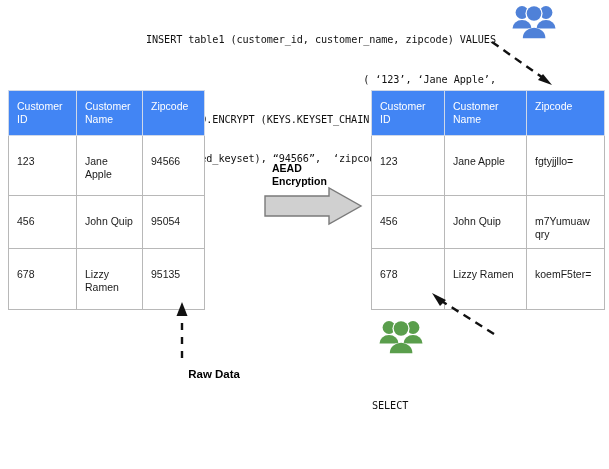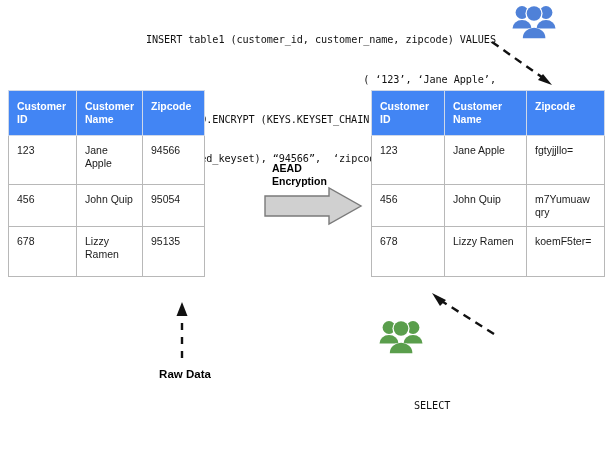--- a/index.html
+++ b/index.html
@@ -35,46 +35,46 @@
   #insert-statement .ln-2 { margin-left: 4px; }
   #insert-statement .ln-3 { margin-left: 4px; }
   #insert-statement .ln-4 { margin-left: -10px; }
   .sql-lit {
     font-weight: normal;
   }
   #select-statement {
     left: 372px;
     top: 373px;
   }
-  #select-statement .ln { display: block; margin-left: 42px; }
+  #select-statement .ln { display: block; }
 
   
   .data-table {
     position: absolute;
     border-collapse: collapse;
     table-layout: fixed;
     background: #ffffff;
   }
   .data-table th {
     background: #4285f4;
     color: #ffffff;
     font-size: 10.5px;
-    font-weight: bold;
+    font-weight: normal;
     text-align: left;
     vertical-align: top;
     padding: 9px 8px 10px 8px;
     border: 1px solid #cfd8e8;
     line-height: 12.5px;
   }
   .data-table td {
     font-size: 10.5px;
     color: #1a1a1a;
     text-align: left;
     vertical-align: top;
-    padding: 8px 8px 8px 8px;
+    padding: 19px 8px 8px 8px;
     border: 1px solid #b8b8b8;
     line-height: 12.5px;
     background: #ffffff;
   }
   .data-table tr.r1 td { height: 32px; }
   .data-table tr.r2 td { height: 25px; margin-top: 28px; }
   .data-table tr.r3 td { height: 33px; }
 
   #table-left { left: 8px; top: 90px; width: 196px; }
   #table-left col.c1 { width: 68px; }
@@ -111,21 +111,21 @@
     left: 170px;
     top: 300px;
     width: 24px;
     height: 60px;
   }
   #raw-data-label {
     position: absolute;
     left: 130px;
     top: 368px;
     width: 110px;
-    text-align: center;
+    text-align: right;
     font-size: 11.5px;
     font-weight: bold;
     color: #000000;
   }
 
   
   .people-icon {
     position: absolute;
   }
   #people-icon-top { left: 511px; top: 2px; width: 46px; height: 38px; }

